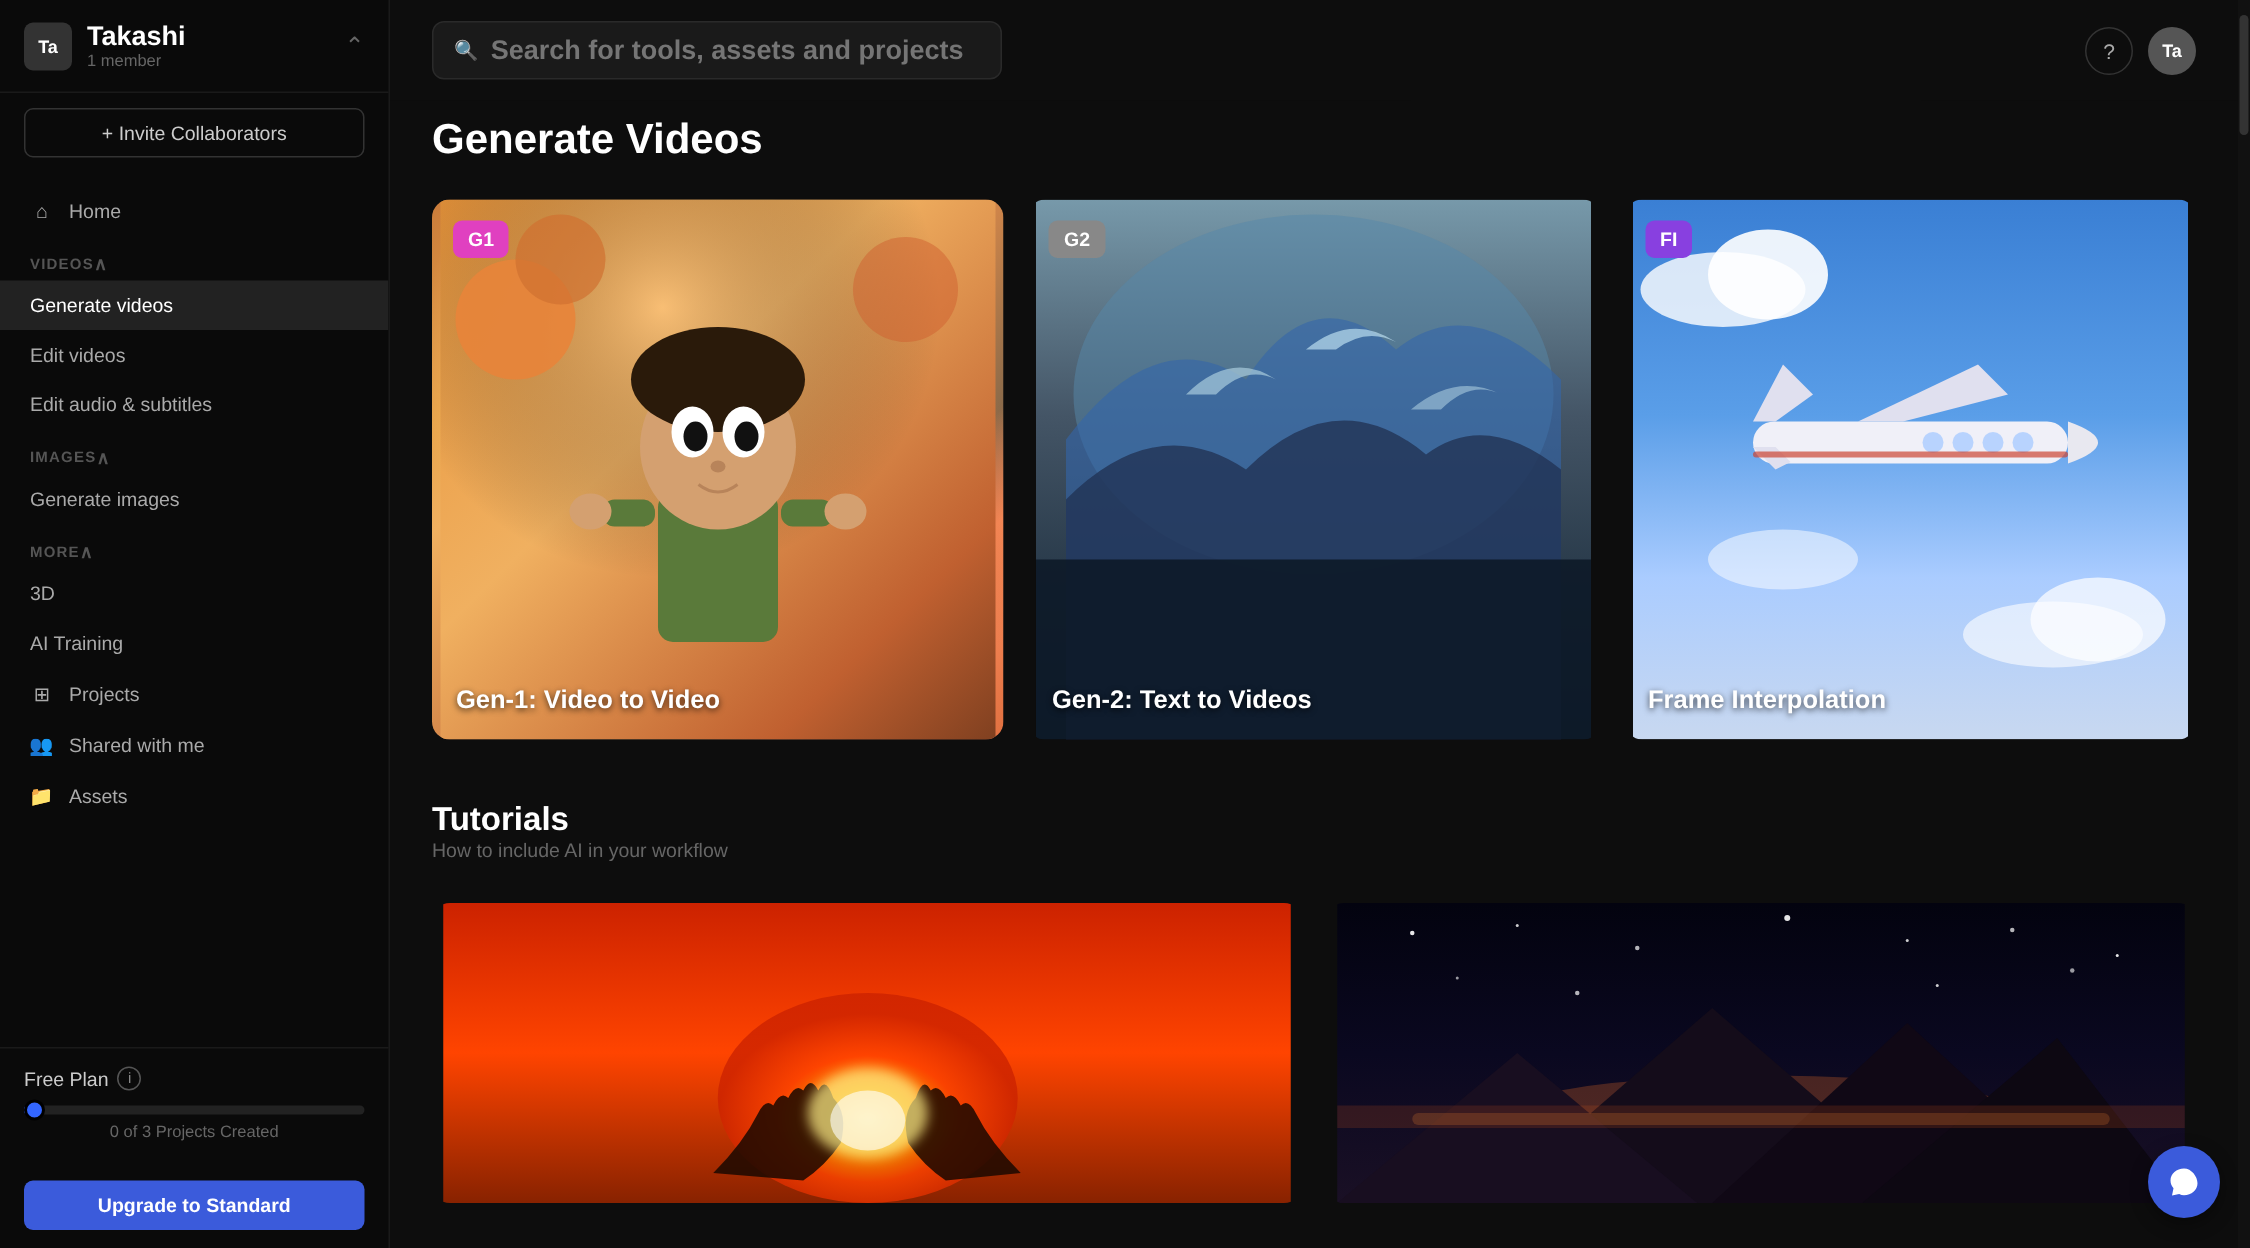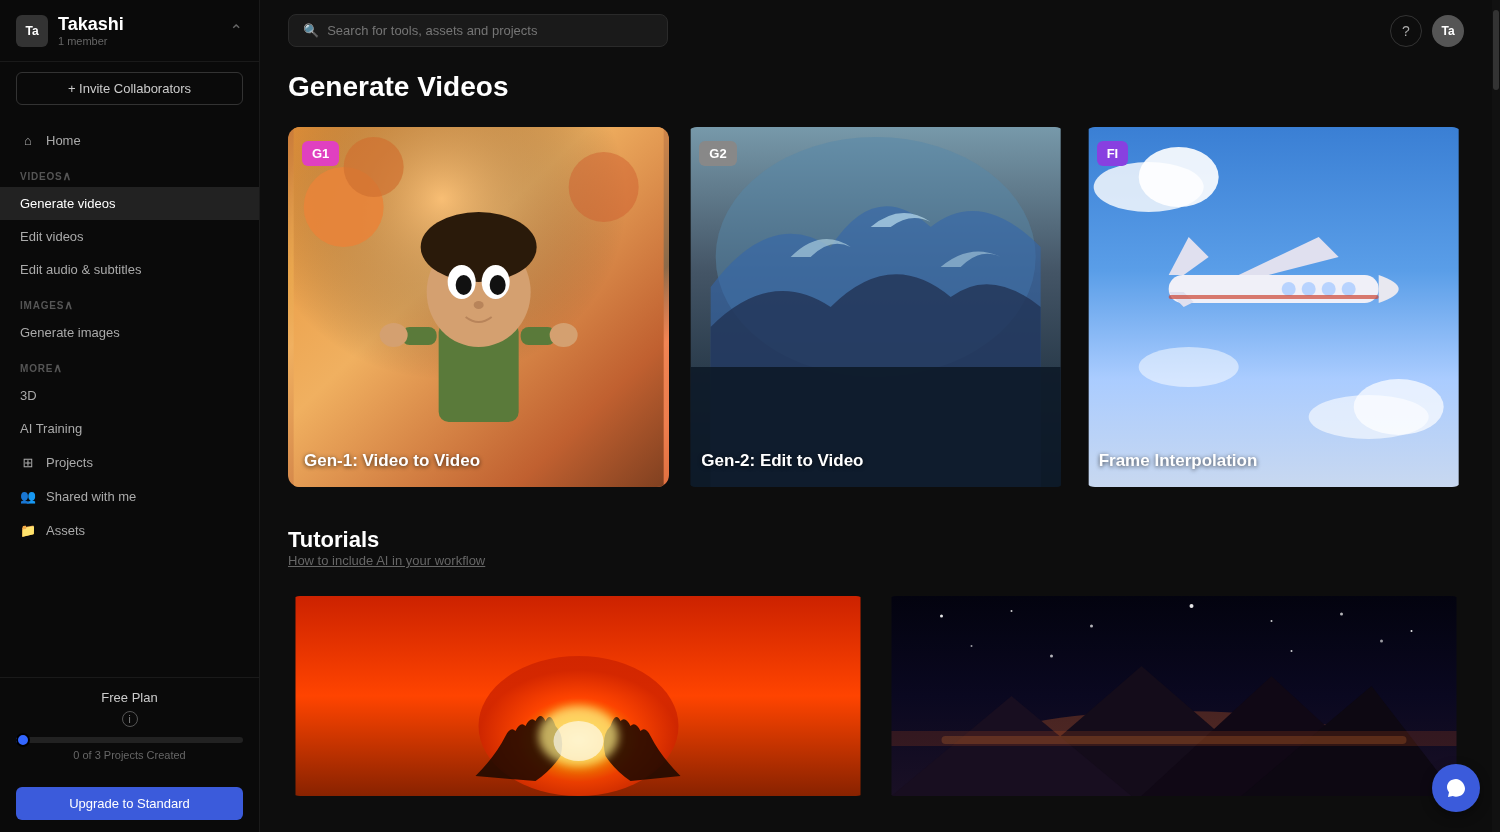--- a/index.html
+++ b/index.html
@@ -137,21 +137,20 @@
     .sidebar-bottom {
       border-top: 1px solid #1a1a1a;
       padding: 12px 16px;
     }
 
     .free-plan-row {
       display: flex;
       align-items: center;
       gap: 6px;
       margin-bottom: 10px;
-      flex-direction: column;
     }
 
     .free-plan-label {
       font-size: 13px;
       color: #ccc;
     }
 
     .info-icon {
       width: 16px;
       height: 16px;
@@ -200,21 +199,21 @@
     }
 
     .upgrade-btn {
       width: 100%;
       padding: 9px 0;
       background: #3b5bdb;
       border: none;
       border-radius: 6px;
       color: #fff;
       font-size: 13px;
-      font-weight: 400;
+      font-weight: 700;
       cursor: pointer;
     }
 
     
     .main {
       flex: 1;
       height: 832px;
       overflow-y: auto;
       background: #0d0d0d;
       padding: 0 0 40px;
@@ -243,22 +242,23 @@
       display: flex;
       align-items: center;
       gap: 8px;
     }
 
     .search-bar input {
       background: transparent;
       border: none;
       outline: none;
       color: #ec4899;
-      font-size: 13px;
+      font-size: 18px;
       width: 100%;
+      font-weight: bold;
     }
 
     .topbar-right {
       display: flex;
       align-items: center;
       gap: 10px;
     }
 
     .help-btn {
       width: 32px;
@@ -370,21 +370,20 @@
     .tutorials-title {
       font-size: 22px;
       font-weight: 700;
       color: #fff;
     }
 
     .tutorials-subtitle {
       font-size: 13px;
       color: #666;
       margin-bottom: 28px;
-      text-decoration: underline;
     }
 
     .tutorial-cards {
       display: grid;
       grid-template-columns: repeat(2, 1fr);
       gap: 16px;
     }
 
     .tutorial-card {
       border-radius: 12px;
@@ -610,21 +609,21 @@
           <path d="M20 160 Q80 80 140 120 Q185 50 240 100 Q290 60 350 120 L350 360 L20 360 Z" fill="#3366aa" opacity="0.6"></path>
           <path d="M20 200 Q80 140 140 180 Q200 120 260 170 Q300 140 350 180 L350 360 L20 360 Z" fill="#223355" opacity="0.8"></path>
 
           <path d="M100 130 Q130 100 160 120 Q140 110 120 130 Z" fill="#aaccdd" opacity="0.7"></path>
           <path d="M180 100 Q210 75 240 95 Q220 85 200 100 Z" fill="#bbddee" opacity="0.7"></path>
           <path d="M250 140 Q280 115 310 130 Q290 120 270 140 Z" fill="#aaccdd" opacity="0.6"></path>
 
           <rect x="0" y="240" width="370" height="120" fill="#0d1a28" opacity="0.9"></rect>
         </svg>
         <div class="card-badge badge-g2">G2</div>
-        <div class="card-label">Gen-2: Edit to Video</div>
+        <div class="card-label">Gen-2: Text to Videos</div>
       </div>
 
       <div class="video-card">
         <svg viewBox="0 0 370 360" style="position:absolute;inset:0;width:100%;height:100%;">
           <defs>
             <linearGradient id="bg3" x1="0" y1="0" x2="0" y2="1">
               <stop offset="0%" stop-color="#3a7fd4"></stop>
               <stop offset="40%" stop-color="#5a9ee8"></stop>
               <stop offset="70%" stop-color="#aaccff"></stop>
               <stop offset="100%" stop-color="#c8d8f0"></stop>

